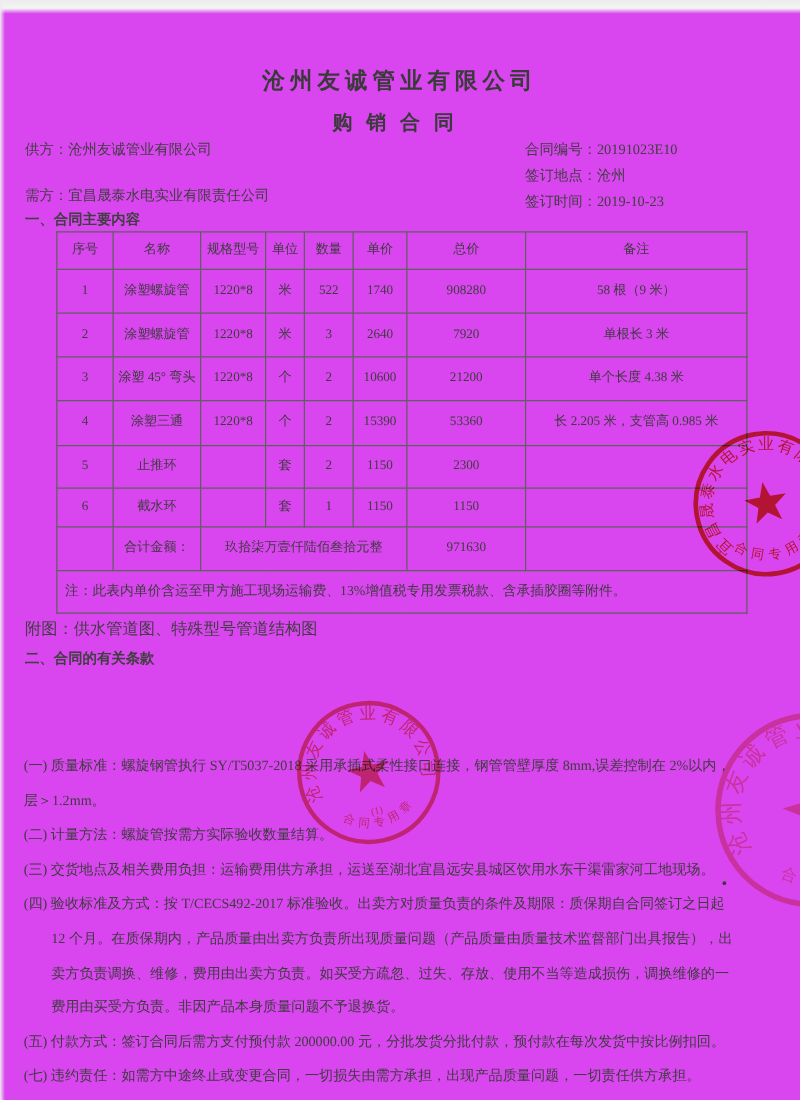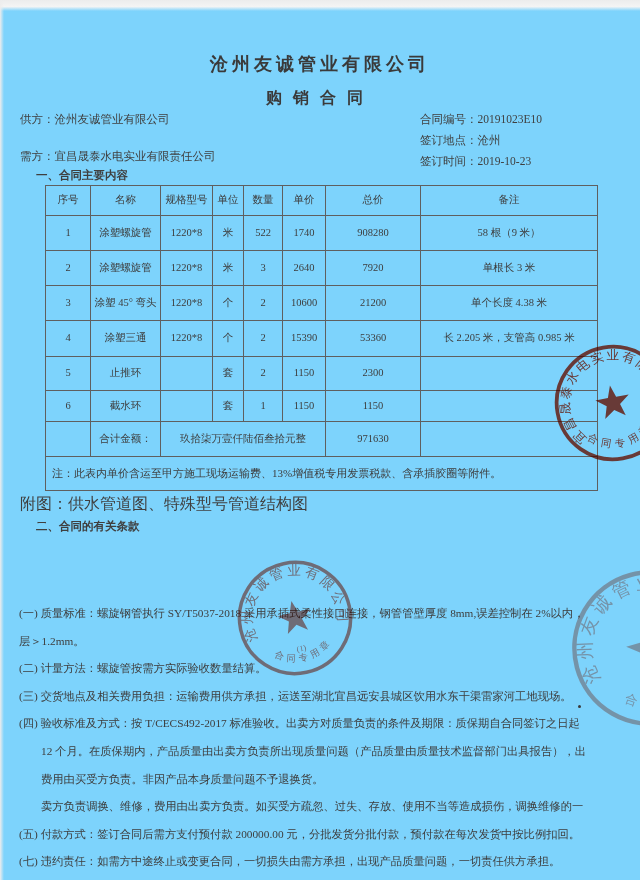--- a/index.html
+++ b/index.html
@@ -1,42 +1,42 @@
 <!DOCTYPE html>
 <html><head>
 <meta charset="utf-8">
 <style>
   html,body{margin:0;padding:0;}
   body{width:640px;height:880px;overflow:hidden;background:#fdfdfd;
        font-family:"Liberation Serif","DejaVu Serif",serif;color:#3f3f3f;}
-  .page{position:relative;width:640px;height:880px;background:#7dd3fc;overflow:hidden;}
+  .page{position:relative;width:640px;height:880px;background:#d946ef;overflow:hidden;}
   .top-band{position:absolute;top:0;left:0;right:0;height:11px;
 
     background:linear-gradient(to bottom,#ececec 0%,#f4f4f4 60%,rgba(250,250,250,0) 100%);}
   .left-edge{position:absolute;left:0;top:0;bottom:0;width:4px;
     background:linear-gradient(to right,#ededed,rgba(255,255,255,0));}
   h1.title{position:absolute;top:52px;left:0;width:640px;margin:0;text-align:center;
     font-size:18px;font-weight:600;letter-spacing:4px;color:#3a3a3a;}
   h2.subtitle{position:absolute;top:88px;left:0;width:640px;margin:0;text-align:center;
     font-size:16px;font-weight:600;letter-spacing:11px;color:#3a3a3a;}
   .info-line{position:absolute;font-size:11.5px;white-space:nowrap;}
   .supplier{left:20px;top:112px;}
   .buyer{left:20px;top:149px;}
   .cno{left:420px;top:112px;}
   .cplace{left:420px;top:133px;}
   .cdate{left:420px;top:154px;}
-  .sec-heading{position:absolute;font-size:11.5px;font-weight:600;white-space:nowrap;margin-left:16px;}
+  .sec-heading{position:absolute;font-size:11.5px;font-weight:600;white-space:nowrap;}
   .sec1{left:20px;top:168px;}
   .sec2{left:20px;top:519px;}
   table.items{position:absolute;left:45px;top:185px;width:552px;border-collapse:collapse;
     table-layout:fixed;}
   table.items td,table.items th{border:1px solid #5f5f5f;padding:0 2px;text-align:center;
     font-size:10.5px;font-weight:normal;color:#3d3d3d;vertical-align:middle;line-height:1.35;}
   table.items tr.note-row td{text-align:left;padding-left:6px;font-size:11px;}
-  .attach{position:absolute;left:20px;top:494px;font-size:16px;white-space:nowrap;}
+  .attach{position:absolute;left:20px;top:494px;font-size:13px;white-space:nowrap;}
   .clauses{position:absolute;left:19px;top:561px;width:608px;font-size:11.3px;
     line-height:27.6px;color:#3d3d3d;margin-top:39px;}
   .clause-line{white-space:nowrap;}
   .clause-line.ind{padding-left:22px;}
   .stamp{position:absolute;mix-blend-mode:multiply;pointer-events:none;}
   .stamp-buyer{left:540px;top:330px;opacity:0.95;}
   .stamp-sup-center{left:223px;top:546px;opacity:0.78;}
   .stamp-sup-right{left:552px;top:550px;opacity:0.52;}
   .stamp text{font-family:"Liberation Serif","DejaVu Serif",serif;}
   .speck{position:absolute;left:578px;top:705px;width:3px;height:3px;border-radius:50%;
@@ -158,22 +158,22 @@
   <div class="attach">附图：供水管道图、特殊型号管道结构图</div>
   <div class="sec-heading sec2">二、合同的有关条款</div>
 
   <div class="clauses">
     <div class="clause-line">(一) 质量标准：螺旋钢管执行 SY/T5037-2018 采用承插式柔性接口连接，钢管管壁厚度 8mm,误差控制在 2%以内，</div>
     <div class="clause-line">层＞1.2mm。</div>
     <div class="clause-line">(二) 计量方法：螺旋管按需方实际验收数量结算。</div>
     <div class="clause-line">(三) 交货地点及相关费用负担：运输费用供方承担，运送至湖北宜昌远安县城区饮用水东干渠雷家河工地现场。</div>
     <div class="clause-line">(四) 验收标准及方式：按 T/CECS492-2017 标准验收。出卖方对质量负责的条件及期限：质保期自合同签订之日起</div>
     <div class="clause-line ind">12 个月。在质保期内，产品质量由出卖方负责所出现质量问题（产品质量由质量技术监督部门出具报告），出</div>
+    <div class="clause-line ind">卖方负责调换、维修，费用由出卖方负责。如买受方疏忽、过失、存放、使用不当等造成损伤，调换维修的一</div>
     <div class="clause-line ind">费用由买受方负责。非因产品本身质量问题不予退换货。</div>
-    <div class="clause-line ind">卖方负责调换、维修，费用由出卖方负责。如买受方疏忽、过失、存放、使用不当等造成损伤，调换维修的一</div>
     <div class="clause-line">(五) 付款方式：签订合同后需方支付预付款 200000.00 元，分批发货分批付款，预付款在每次发货中按比例扣回。</div>
     <div class="clause-line">(七) 违约责任：如需方中途终止或变更合同，一切损失由需方承担，出现产品质量问题，一切责任供方承担。</div>
   </div>
 
   <svg class="stamp stamp-buyer" width="146" height="146" viewBox="-70 -70 140 140">
     <g transform="rotate(-10)">
       <circle r="54" fill="none" stroke-width="3.6" stroke="#d23c2c"></circle>
       <path id="tpA" d="M -33.1,25.9 A 42,42 0 1 1 33.1,25.9" fill="none"></path>
       <text font-size="12" fill="#d23c2c">
         <textPath href="#tpA" startOffset="50%" text-anchor="middle" textLength="196" lengthAdjust="spacing">宜昌晟泰水电实业有限责任公司</textPath>

